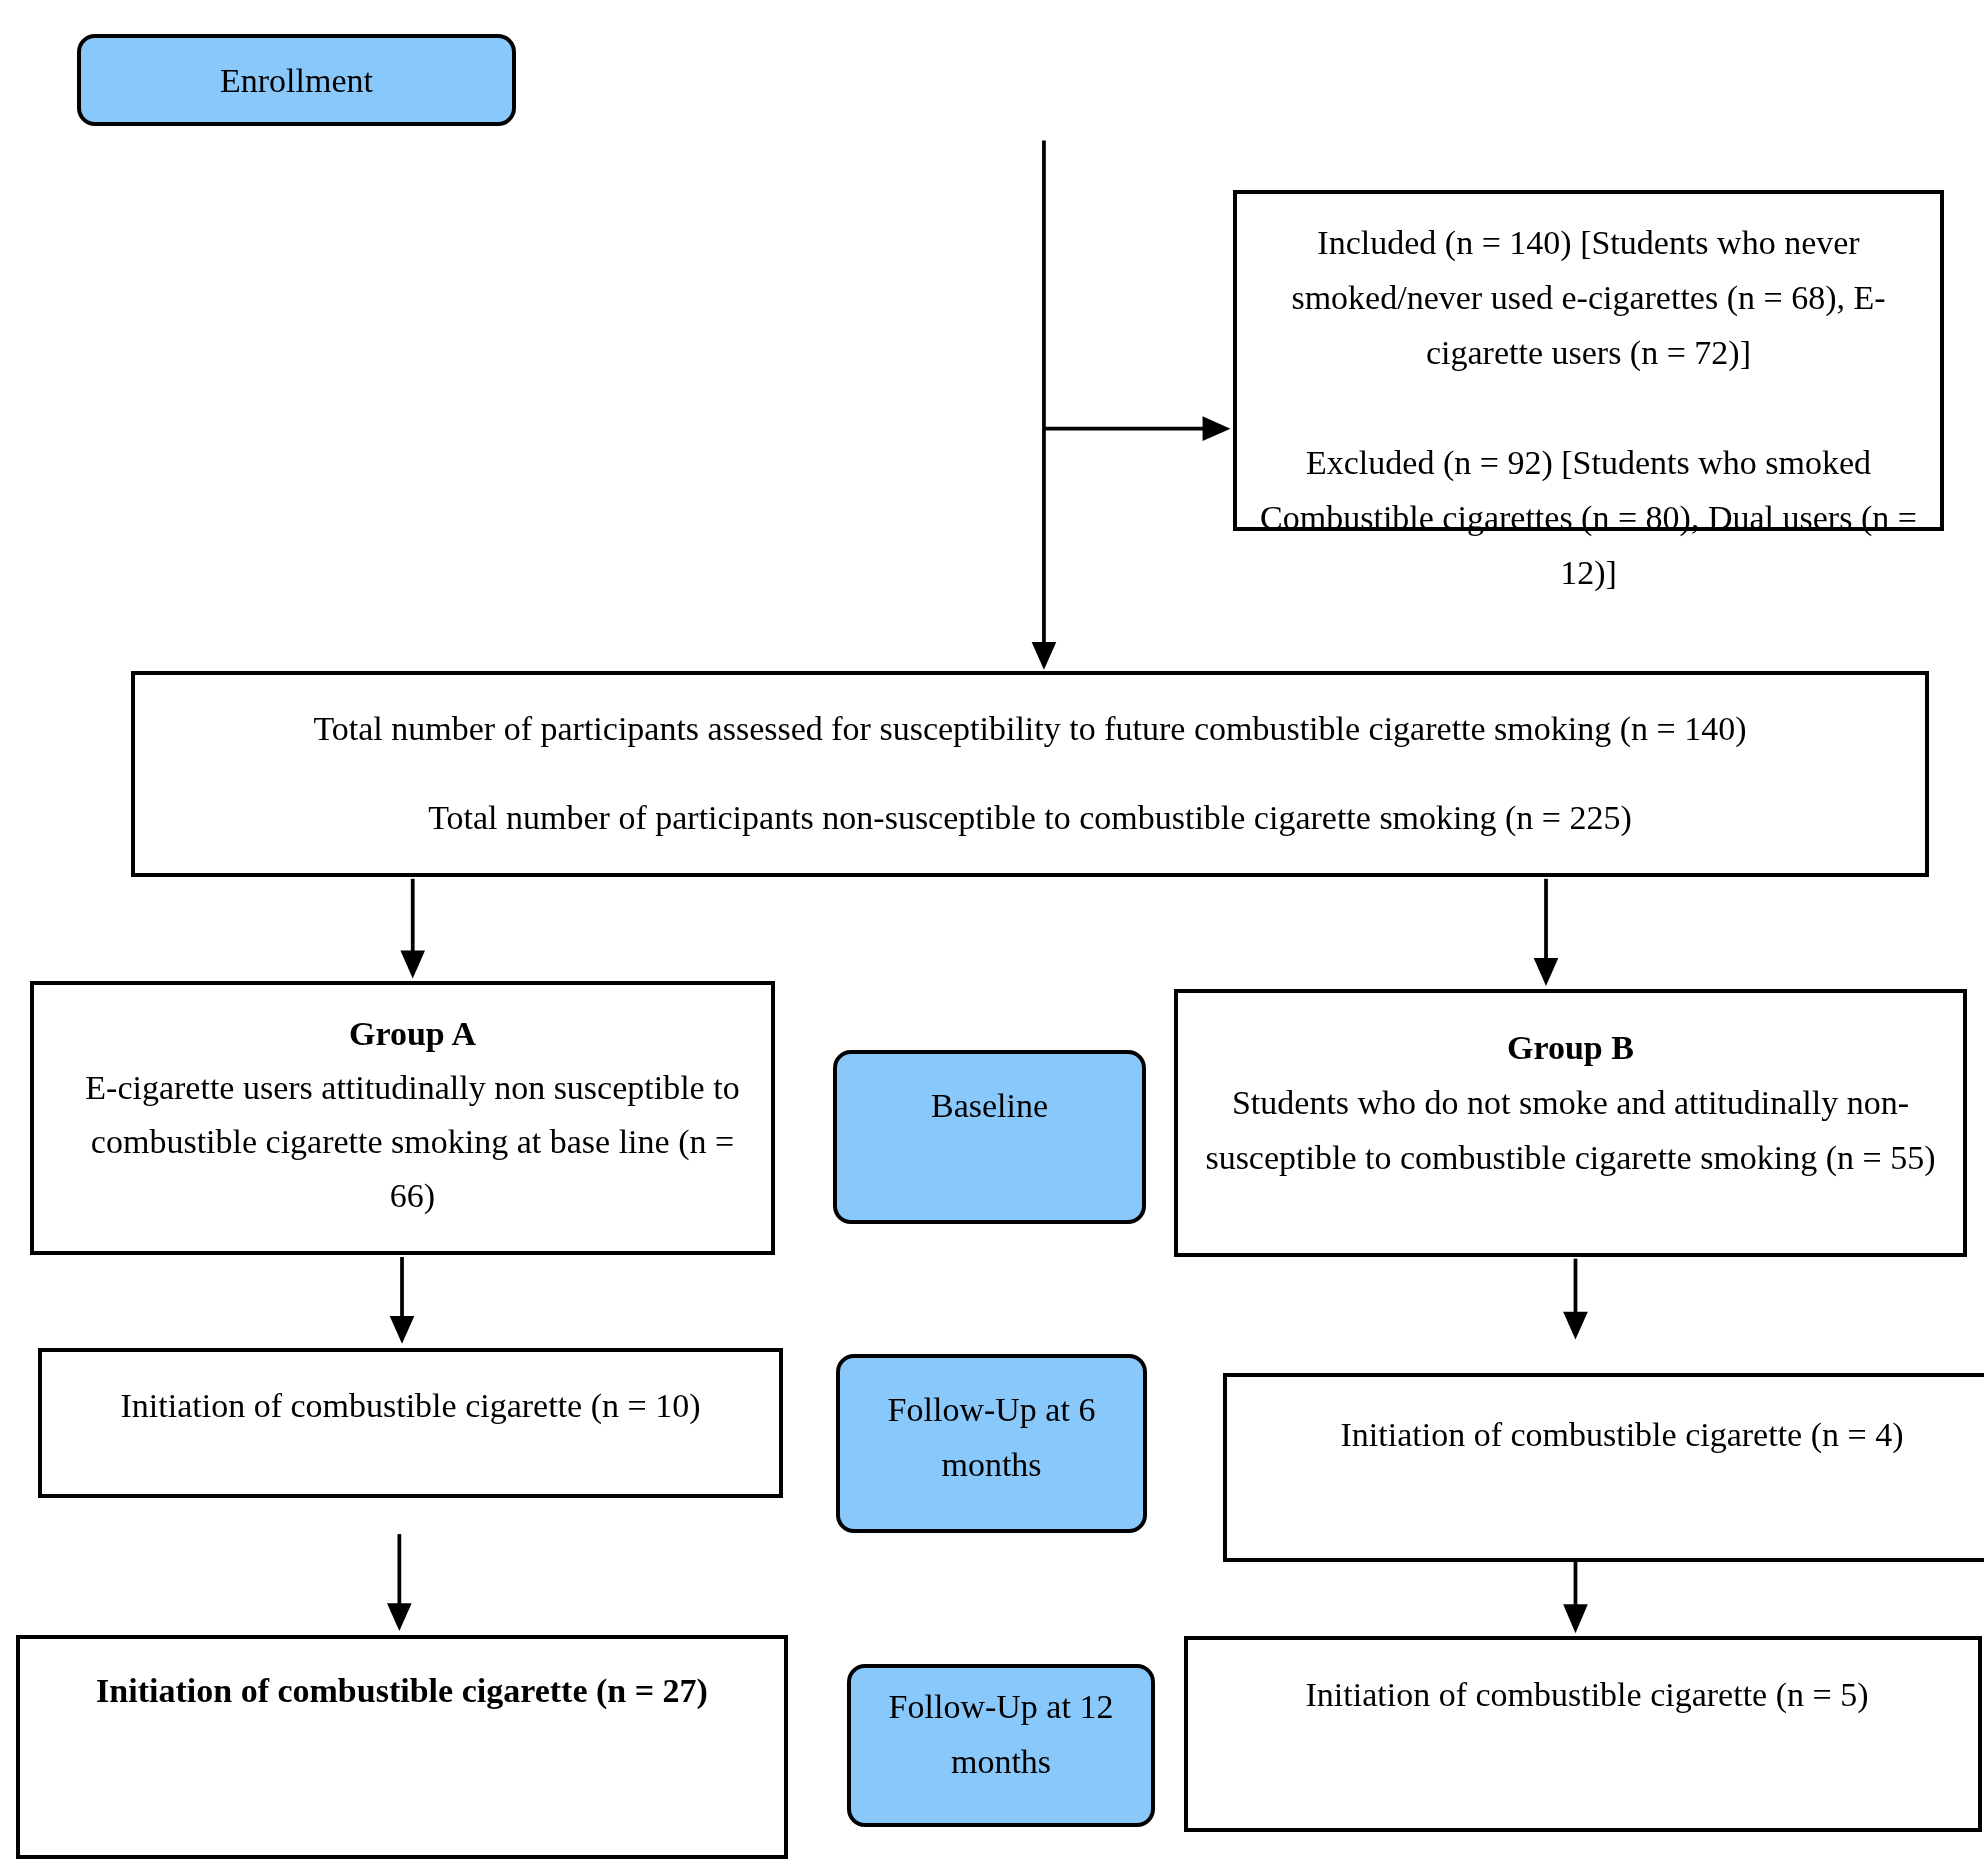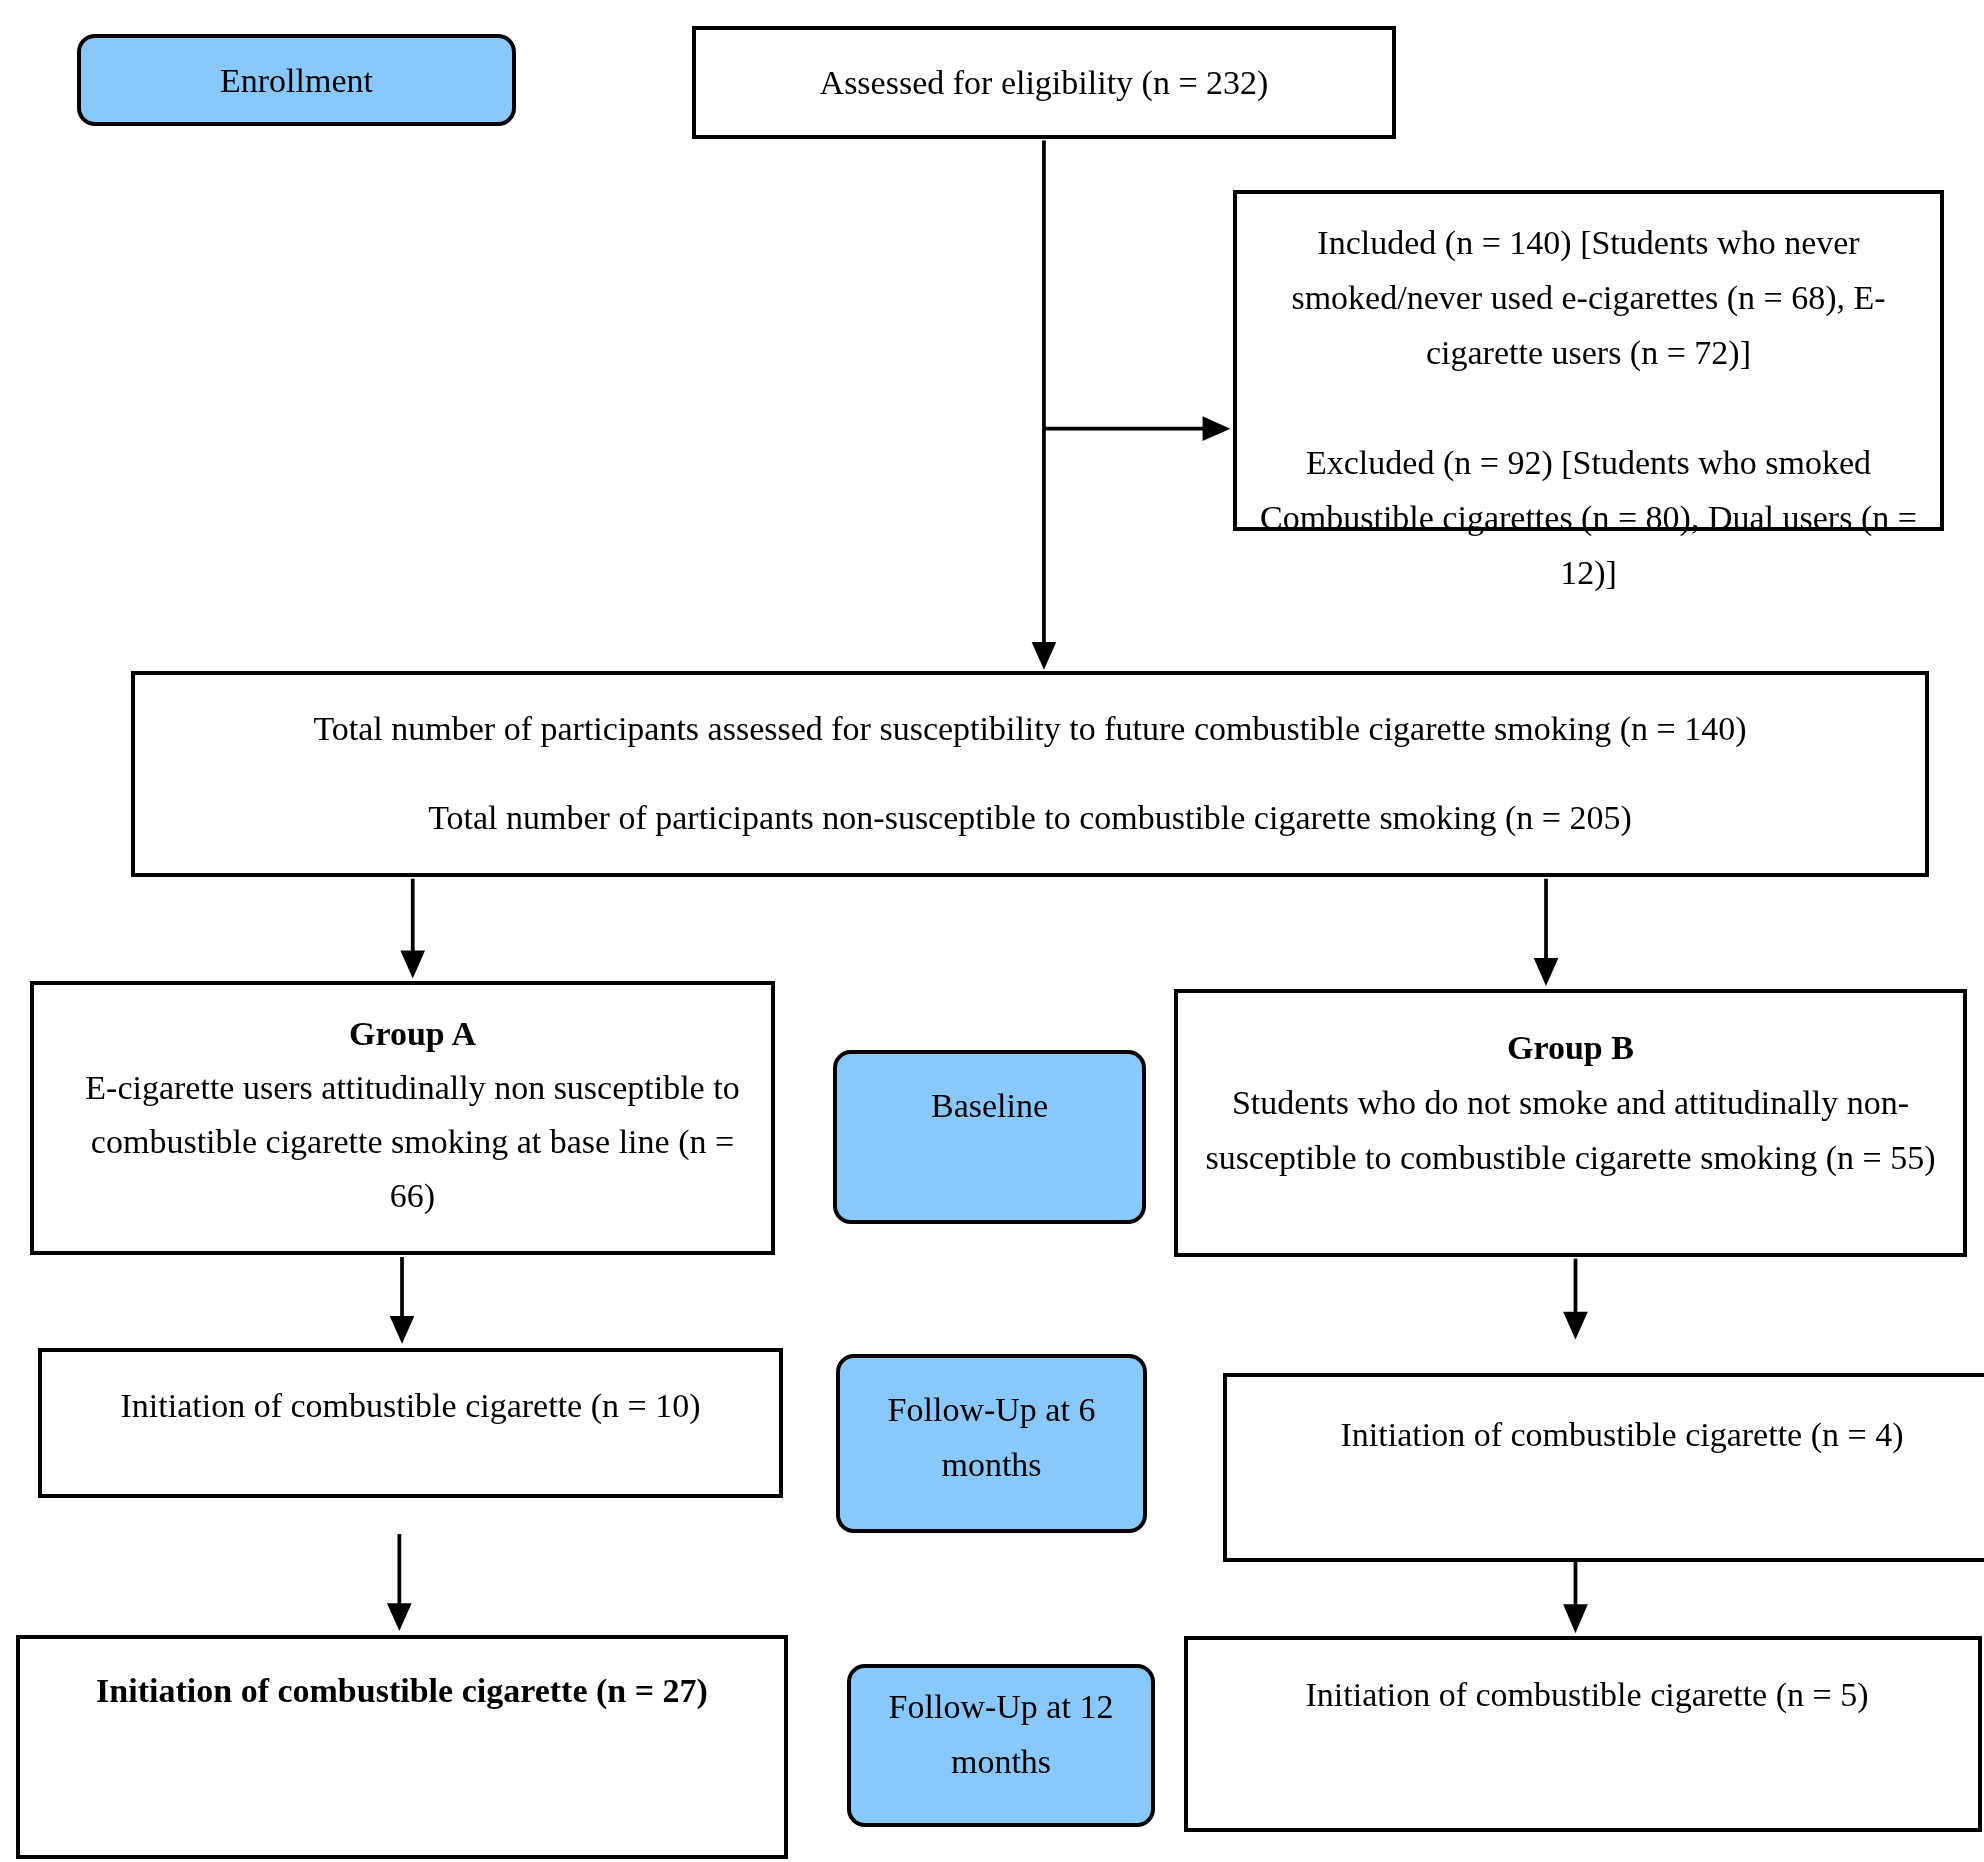--- a/index.html
+++ b/index.html
@@ -87,32 +87,29 @@
     <g>
       <line x1="2940" y1="2861" x2="2940" y2="2996"></line>
       <polygon points="2917,2994 2963,2994 2940,3048"></polygon>
     </g>
   </svg>
 
   <div class="box blue vcenter" style="left:77px; top:34px; width:439px; height:92px;">
     <span>Enrollment</span>
   </div>
 
-  <div class="box vcenter" style="left:692px; top:26px; width:704px; height:113px;">
-    <span>Assessed for eligibility (n = 232)</span>
-  </div>
 
   <div class="box screening" style="left:1233px; top:190px; width:711px; height:341px;">
     <div>Included (n = 140) [Students who never smoked/never used e-cigarettes (n = 68), E-cigarette users (n = 72)]</div>
     <div class="excluded">Excluded (n = 92) [Students who smoked Combustible cigarettes (n = 80), Dual users (n = 12)]</div>
   </div>
 
   <div class="box totals" style="left:131px; top:671px; width:1798px; height:206px;">
     <div class="line1">Total number of participants assessed for susceptibility to future combustible cigarette smoking (n = 140)</div>
-    <div class="line2">Total number of participants non-susceptible to combustible cigarette smoking (n = 205)</div>
+    <div class="line2">Total number of participants non-susceptible to combustible cigarette smoking (n = 225)</div>
   </div>
 
   <div class="box group-a" style="left:29.5px; top:981px; width:745px; height:274px;">
     <div class="title">Group A</div>
     <div>E-cigarette users attitudinally non susceptible to combustible cigarette smoking at base line (n = 66)</div>
   </div>
 
   <div class="box blue pad-top-44" style="left:833px; top:1050px; width:313px; height:174px;">
     <span>Baseline</span>
   </div>

